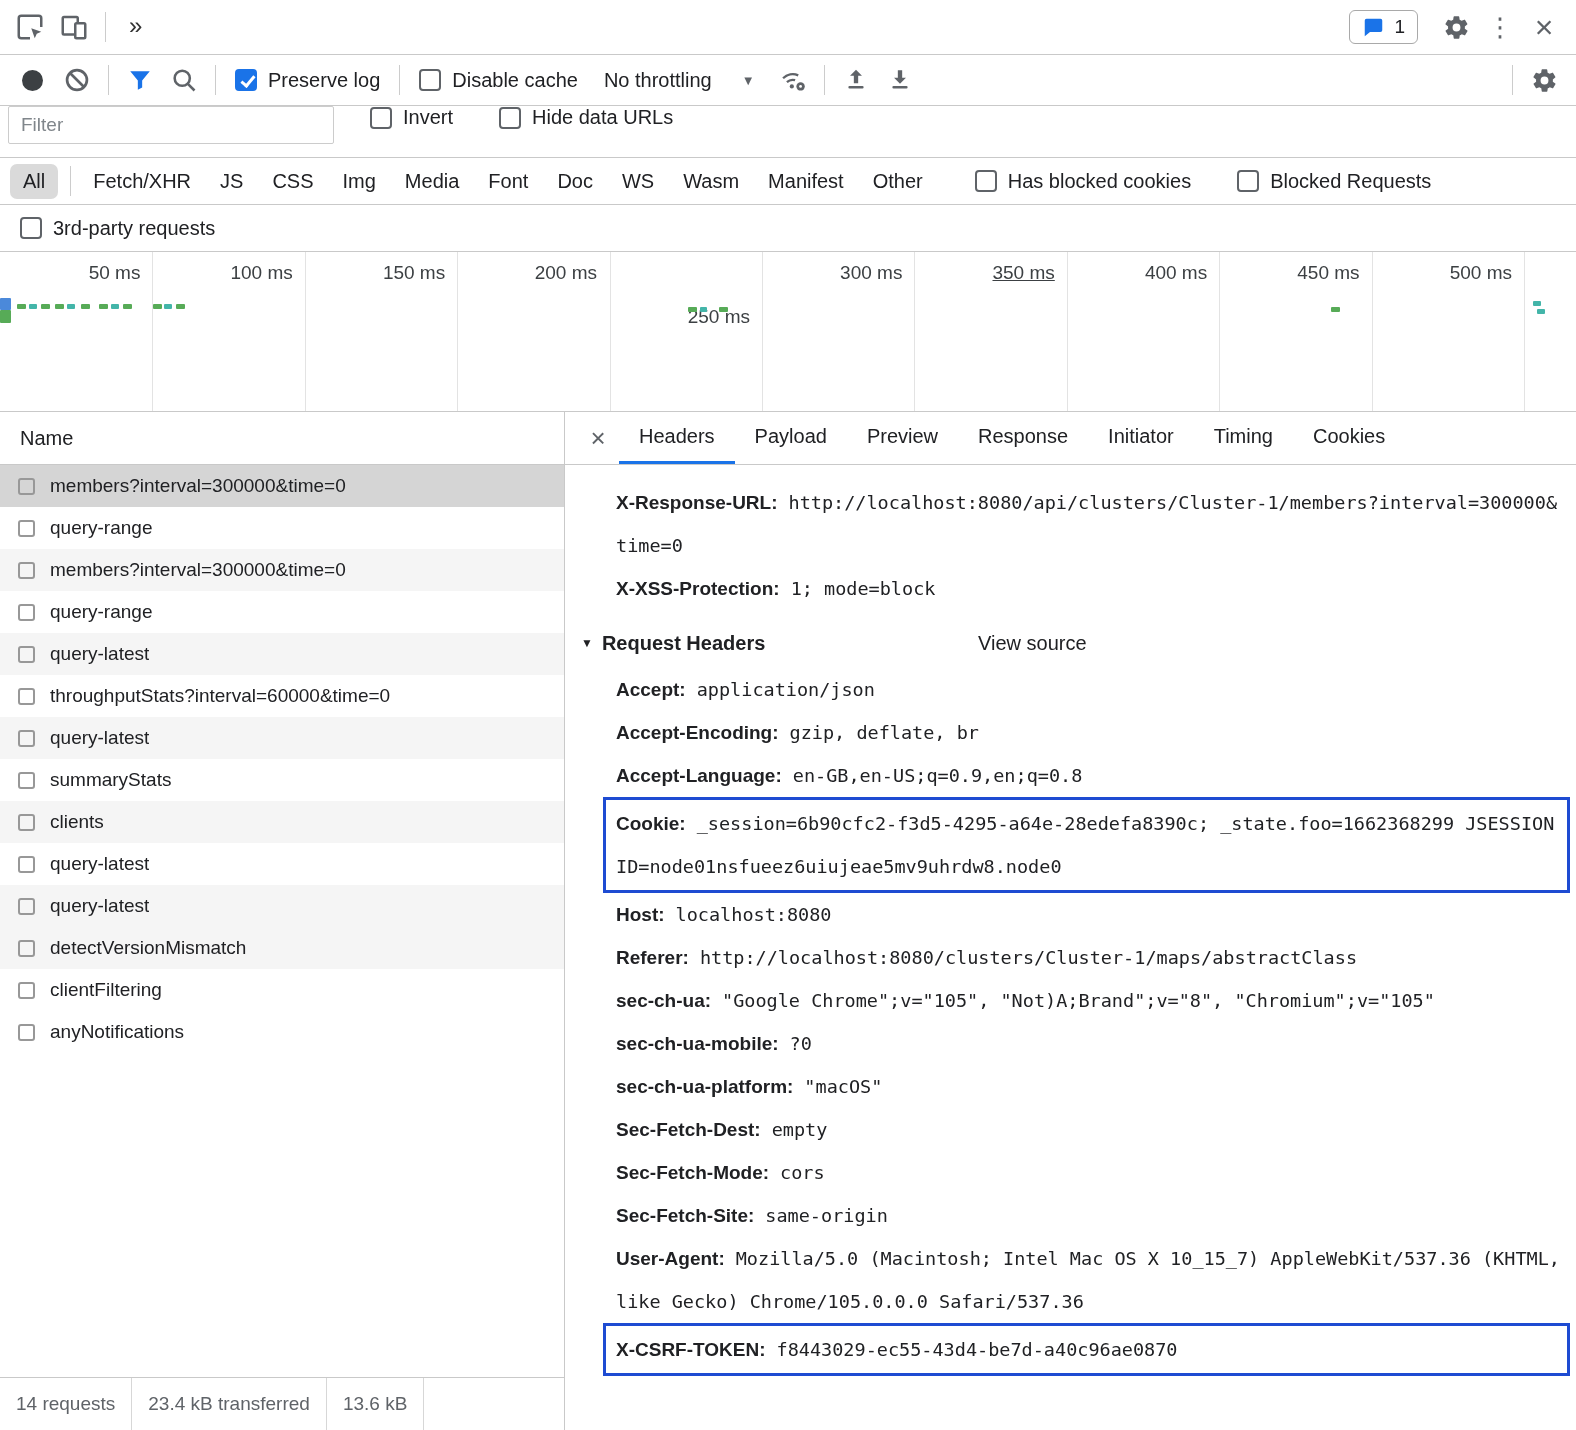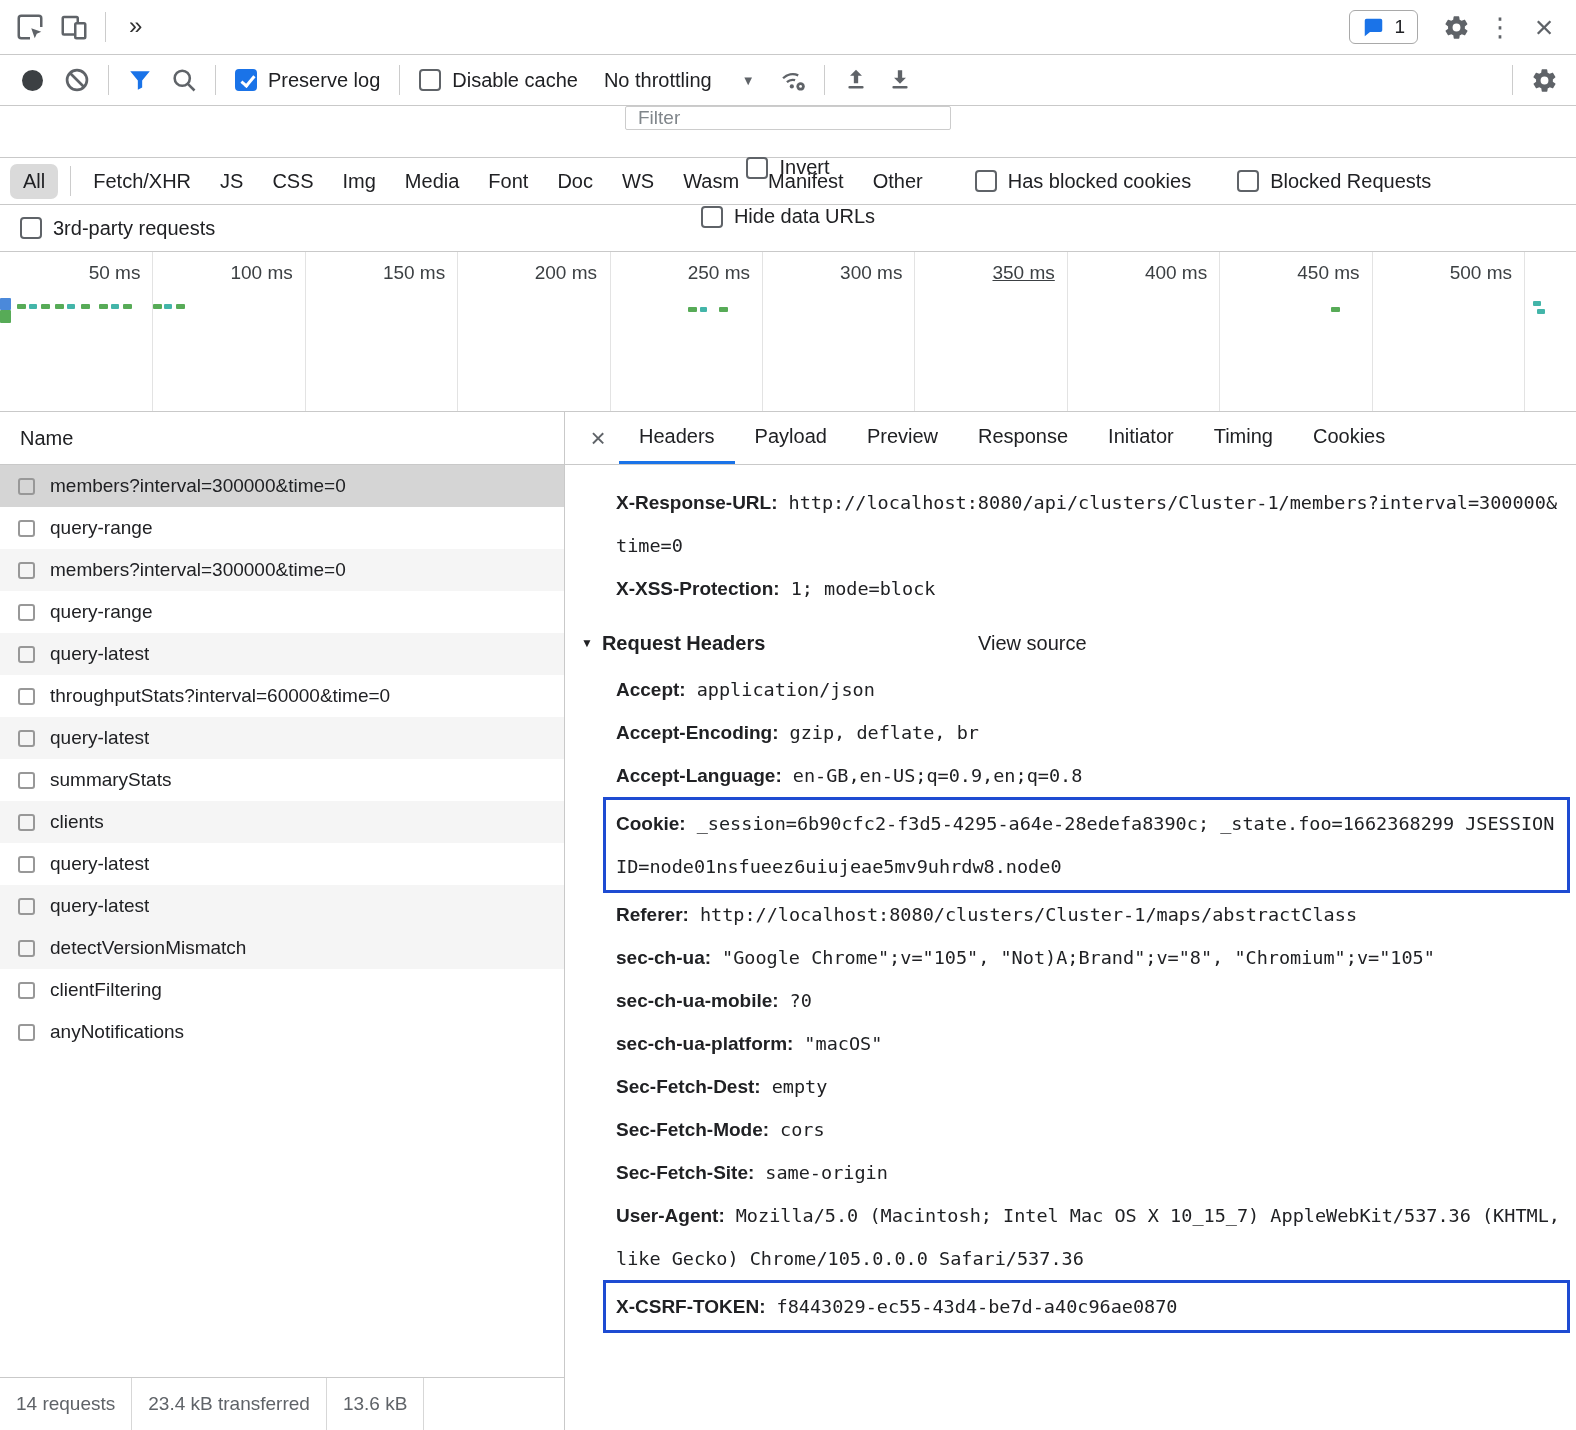--- a/index.html
+++ b/index.html
@@ -26,21 +26,21 @@
   #toolbar2 { height:51px; display:flex; align-items:center; padding:0 10px; border-bottom:1px solid #c9c9c9; }
   .record-dot { width:21px; height:21px; border-radius:50%; background:#3c4043; margin:0 12px; flex:none; }
   .cb { display:flex; align-items:center; gap:11px; font-size:20px; padding:0 10px; color:#202124; }
   .cb .box { width:22px; height:22px; border:2px solid #5f6368; border-radius:4px; background:#fff; position:relative; flex:none; }
   .cb.checked .box { background:#1a73e8; border-color:#1a73e8; }
   .cb.checked .box::after { content:""; position:absolute; left:7px; top:2px; width:5px; height:11px; border:solid #fff; border-width:0 3px 3px 0; transform:rotate(40deg); }
   .throttle { display:flex; align-items:center; gap:30px; font-size:20px; padding:0 16px; }
   .dd-arrow { font-size:13px; color:#5f6368; }
 
   
-  #filterrow { height:52px; display:flex; align-items:center; padding:0 8px; border-bottom:1px solid #c9c9c9; gap:26px;flex-direction:column; }
+  #filterrow { height:52px; display:flex; align-items:flex-start; padding:0 8px; border-bottom:1px solid #c9c9c9; gap:26px; }
   .filter-input { width:326px; height:38px; border:1px solid #ccc; border-radius:2px; font-size:19px; padding:0 12px; font-family:inherit; color:#202124; outline:none; }
   .filter-input::placeholder { color:#80868b; }
 
   
   #typerow { height:47px; display:flex; align-items:center; padding:0 10px; border-bottom:1px solid #c9c9c9; }
   #type-pills { display:flex; align-items:center; }
   .pill { padding:6px 13px; border-radius:7px; font-size:20px; color:#202124; margin-right:3px; }
   .pill.active { background:#dadada; }
   .type-cb { margin-left:26px; }
 
@@ -233,21 +233,21 @@
   <div id="timeline">
       <div class="grid" style="left: 152.4px;"></div>
       <div class="tlabel" style="left: 140.4px;">50 ms</div>
       <div class="grid" style="left: 304.8px;"></div>
       <div class="tlabel" style="left: 292.8px;">100 ms</div>
       <div class="grid" style="left: 457.2px;"></div>
       <div class="tlabel" style="left: 445.2px;">150 ms</div>
       <div class="grid" style="left: 609.6px;"></div>
       <div class="tlabel" style="left: 597px;">200 ms</div>
       <div class="grid" style="left: 762px;"></div>
-      <div class="tlabel" style="left: 750px;">250 ms</div>
+      <div class="tlabel" style="left: 750px; margin-top: 44px;">250 ms</div>
       <div class="grid" style="left: 914.4px;"></div>
       <div class="tlabel" style="left: 902.4px;">300 ms</div>
       <div class="grid" style="left: 1066.8px;"></div>
       <div class="tlabel" style="left: 1054.8px; text-decoration: underline;">350 ms</div>
       <div class="grid" style="left: 1219.2px;"></div>
       <div class="tlabel" style="left: 1207.2px;">400 ms</div>
       <div class="grid" style="left: 1371.6px;"></div>
       <div class="tlabel" style="left: 1359.6px;">450 ms</div>
       <div class="grid" style="left: 1524px;"></div>
       <div class="tlabel" style="left: 1512px;">500 ms</div>
@@ -355,20 +355,21 @@
           </div>
       </div>
       <div id="detail-content">
           <div class="hdr-line"><span class="hdr-name">X-Response-URL:</span><span class="hdr-val">http://localhost:8080/api/clusters/Cluster-1/members?interval=300000&amp;time=0</span></div>
           <div class="hdr-line"><span class="hdr-name">X-XSS-Protection:</span><span class="hdr-val">1; mode=block</span></div>
           <div class="section-row"><span class="sec-tri">▼</span><span class="sec-title">Request Headers</span><span class="view-source">View source</span></div>
           <div class="hdr-line"><span class="hdr-name">Accept:</span><span class="hdr-val">application/json</span></div>
           <div class="hdr-line"><span class="hdr-name">Accept-Encoding:</span><span class="hdr-val">gzip, deflate, br</span></div>
           <div class="hdr-line"><span class="hdr-name">Accept-Language:</span><span class="hdr-val">en-GB,en-US;q=0.9,en;q=0.8</span></div>
           <div class="hdr-line hl"><span class="hdr-name">Cookie:</span><span class="hdr-val">_session=6b90cfc2-f3d5-4295-a64e-28edefa8390c; _state.foo=1662368299 JSESSIONID=node01nsfueez6uiujeae5mv9uhrdw8.node0</span></div>
+          <div class="hdr-line"><span class="hdr-name">Host:</span><span class="hdr-val">localhost:8080</span></div>
           <div class="hdr-line"><span class="hdr-name">Referer:</span><span class="hdr-val">http://localhost:8080/clusters/Cluster-1/maps/abstractClass</span></div>
           <div class="hdr-line"><span class="hdr-name">sec-ch-ua:</span><span class="hdr-val">"Google Chrome";v="105", "Not)A;Brand";v="8", "Chromium";v="105"</span></div>
           <div class="hdr-line"><span class="hdr-name">sec-ch-ua-mobile:</span><span class="hdr-val">?0</span></div>
           <div class="hdr-line"><span class="hdr-name">sec-ch-ua-platform:</span><span class="hdr-val">"macOS"</span></div>
           <div class="hdr-line"><span class="hdr-name">Sec-Fetch-Dest:</span><span class="hdr-val">empty</span></div>
           <div class="hdr-line"><span class="hdr-name">Sec-Fetch-Mode:</span><span class="hdr-val">cors</span></div>
           <div class="hdr-line"><span class="hdr-name">Sec-Fetch-Site:</span><span class="hdr-val">same-origin</span></div>
           <div class="hdr-line"><span class="hdr-name">User-Agent:</span><span class="hdr-val">Mozilla/5.0 (Macintosh; Intel Mac OS X 10_15_7) AppleWebKit/537.36 (KHTML, like Gecko) Chrome/105.0.0.0 Safari/537.36</span></div>
           <div class="hdr-line hl"><span class="hdr-name">X-CSRF-TOKEN:</span><span class="hdr-val">f8443029-ec55-43d4-be7d-a40c96ae0870</span></div>
         </div>

